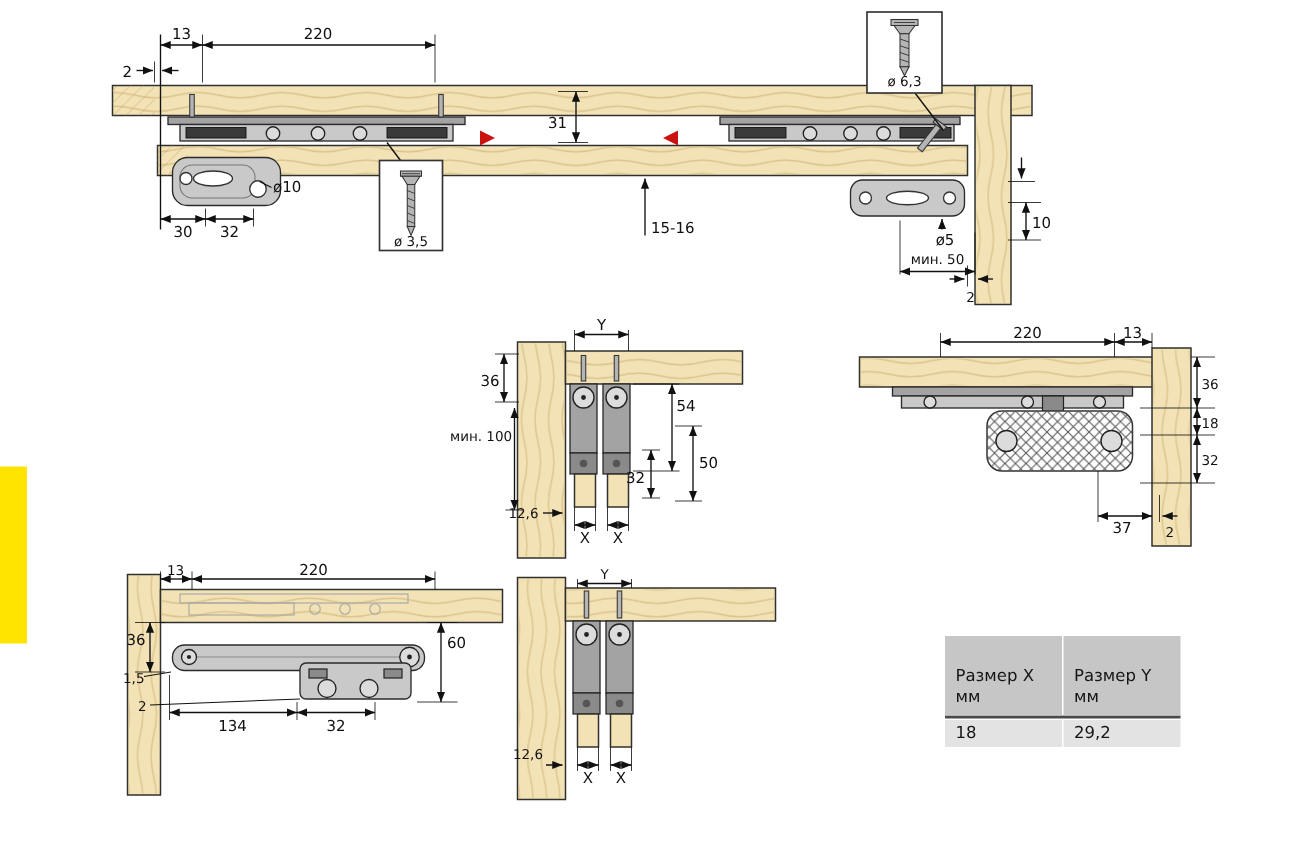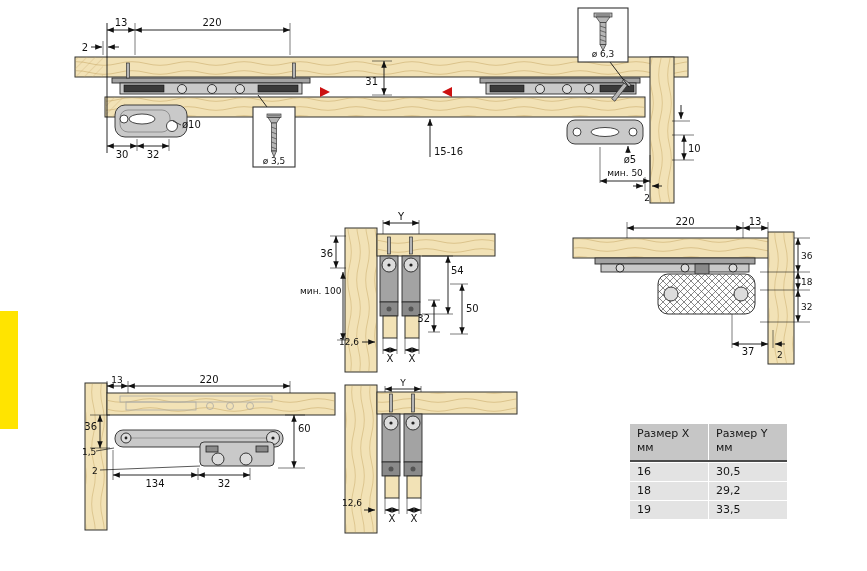--- a/index.html
+++ b/index.html
@@ -26,21 +26,21 @@
   .holef{fill:#fff;stroke:#333;stroke-width:.9}
   .callout{fill:#fff;stroke:#333;stroke-width:1.1}
   .red{fill:var(--red_arrow,#cc1111)}
   .screwfill{fill:#b5b5b5;stroke:#333;stroke-width:.7}
   .thr{stroke:#333;stroke-width:.6}
   .ghost{stroke:#abaaa5;fill:none;stroke-width:.8}
   .ybar{background:var(--accent_yellow,#ffe400)}
   .size-table{position:absolute;left:630px;top:424px;width:157px;font-size:11px;color:#161616}
   .trow{display:grid;grid-template-columns:1fr 1fr;gap:0 1px;margin-top:1px}
   .thead{margin-top:0;border-bottom:2px solid #4a4a4a}
-  .th{background:var(--table_header_bg,#c6c6c6);padding:3px 7px 4px;line-height:1.3}
+  .th{background:var(--table_header_bg,#c6c6c6);padding:20px 7px 4px;line-height:1.3}
   .td{background:var(--table_row_bg,#e3e3e3);padding:2px 7px 3px}
 </style>
 </head>
 <body>
 
 <svg width="0" height="0" class="abs" aria-hidden="true">
   <defs>
     <marker id="arw" viewBox="0 0 10 10" refX="9.5" refY="5" markerWidth="8" markerHeight="8" orient="auto-start-reverse">
       <path d="M0,1.2 L9.5,5 L0,8.8 Z" fill="#111"></path>
     </marker>
@@ -420,24 +420,16 @@
     <div class="th">
       <div>Размер X</div>
       <div>мм</div>
     </div>
     <div class="th">
       <div>Размер Y</div>
       <div>мм</div>
     </div>
   </div>
   <div class="trow">
-    <div class="td">16</div>
-    <div class="td">30,5</div>
-  </div>
-  <div class="trow">
     <div class="td">18</div>
     <div class="td">29,2</div>
   </div>
-  <div class="trow">
-    <div class="td">19</div>
-    <div class="td">33,5</div>
-  </div>
 </div>
 
 </body></html>

